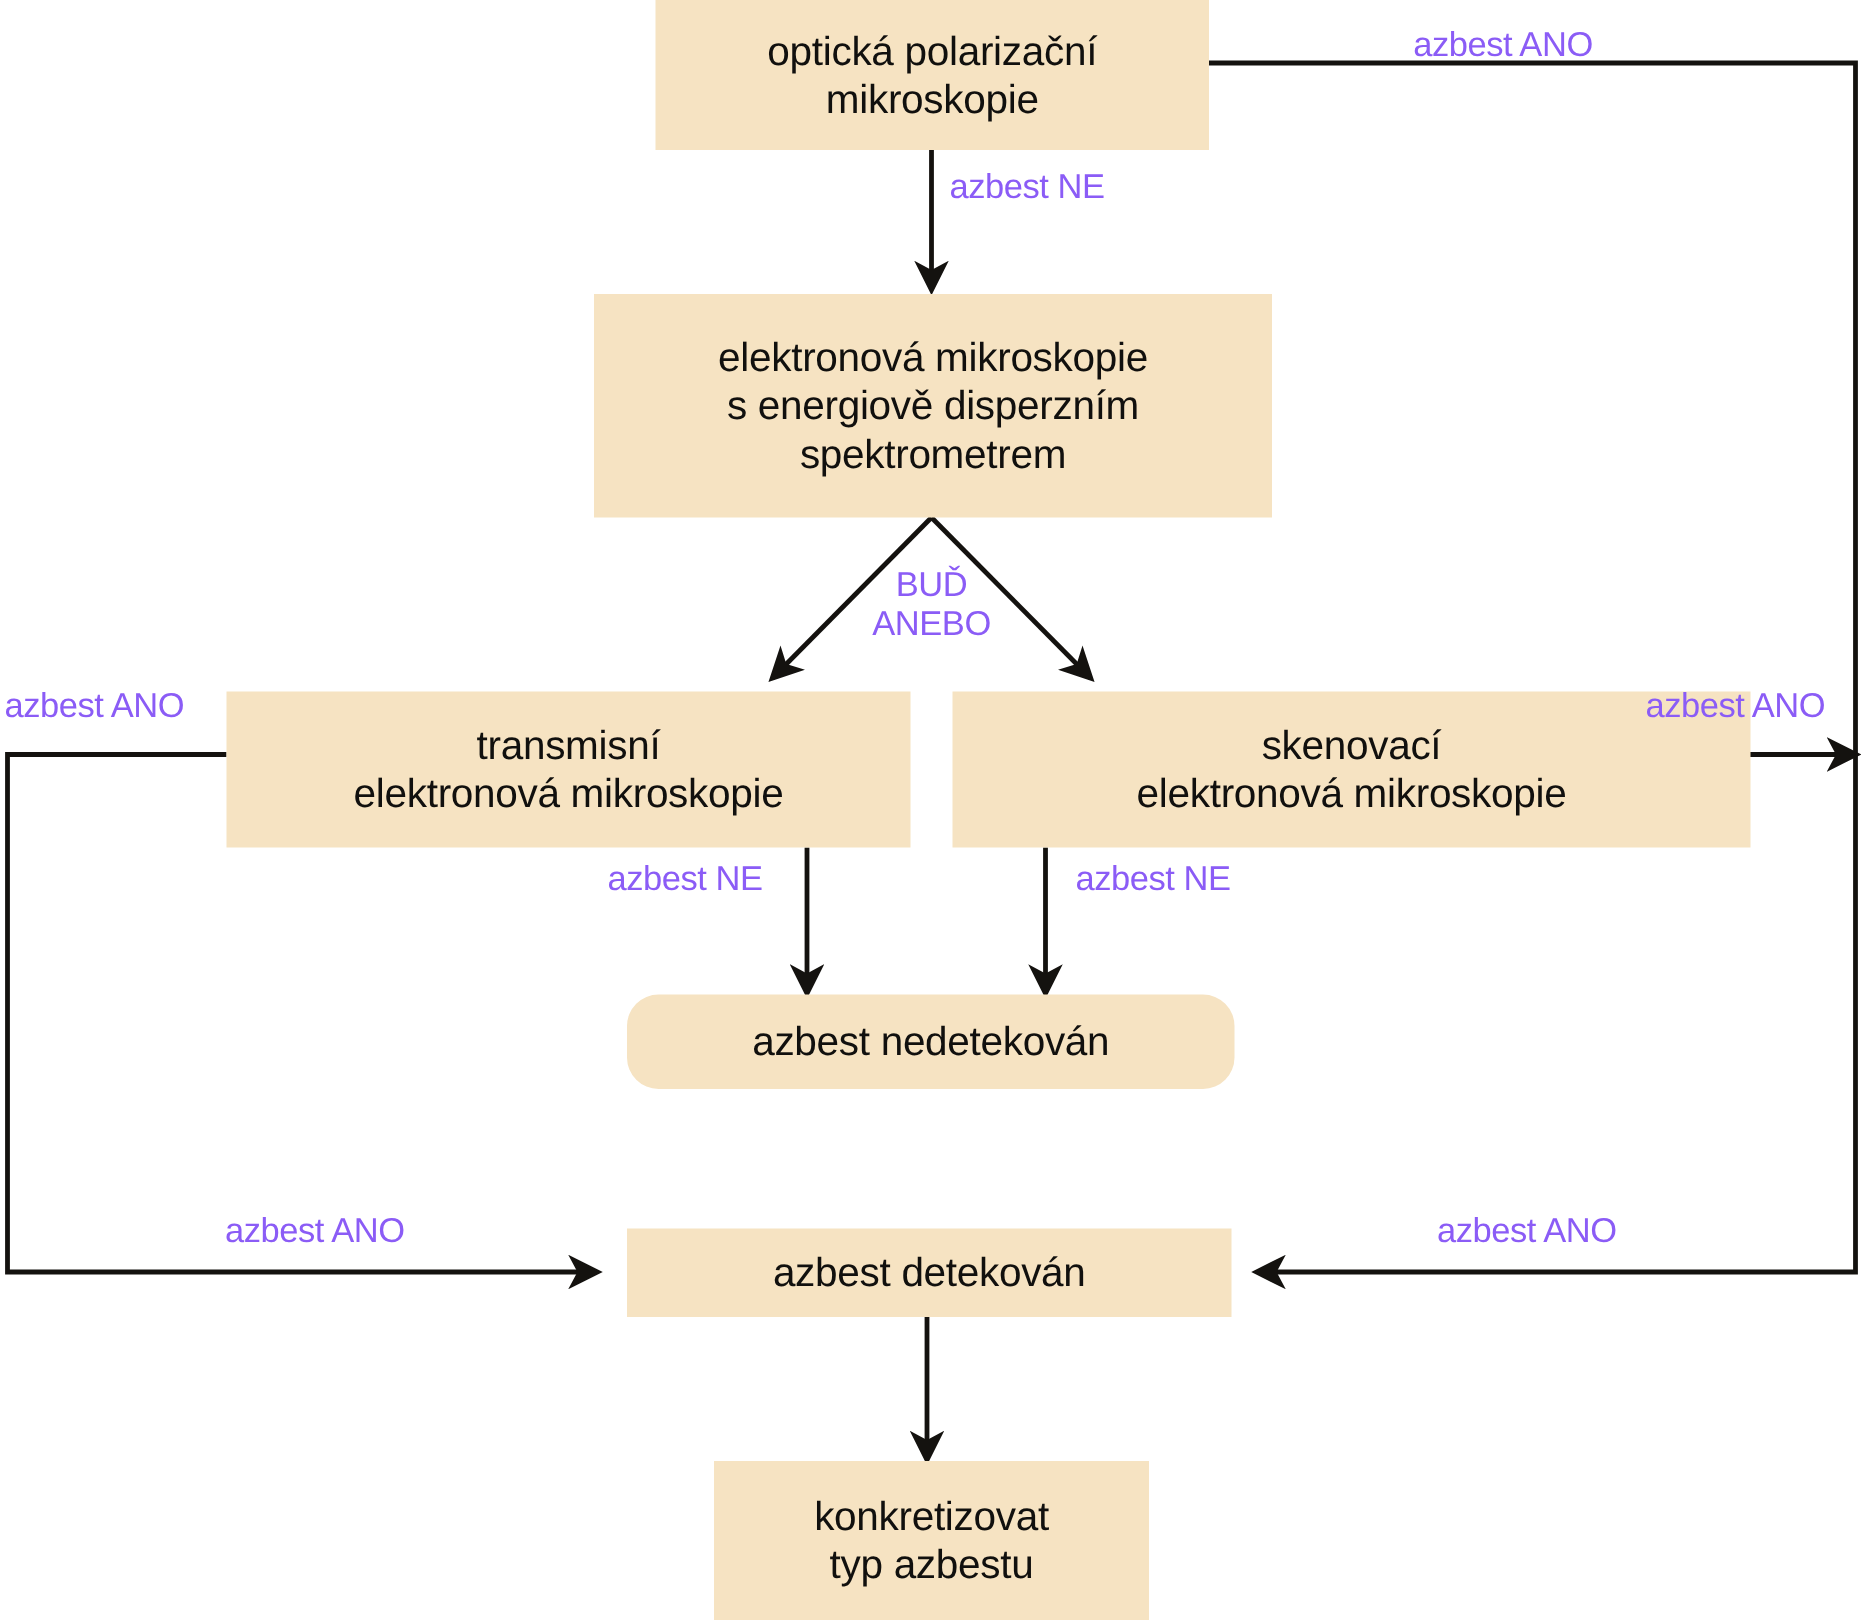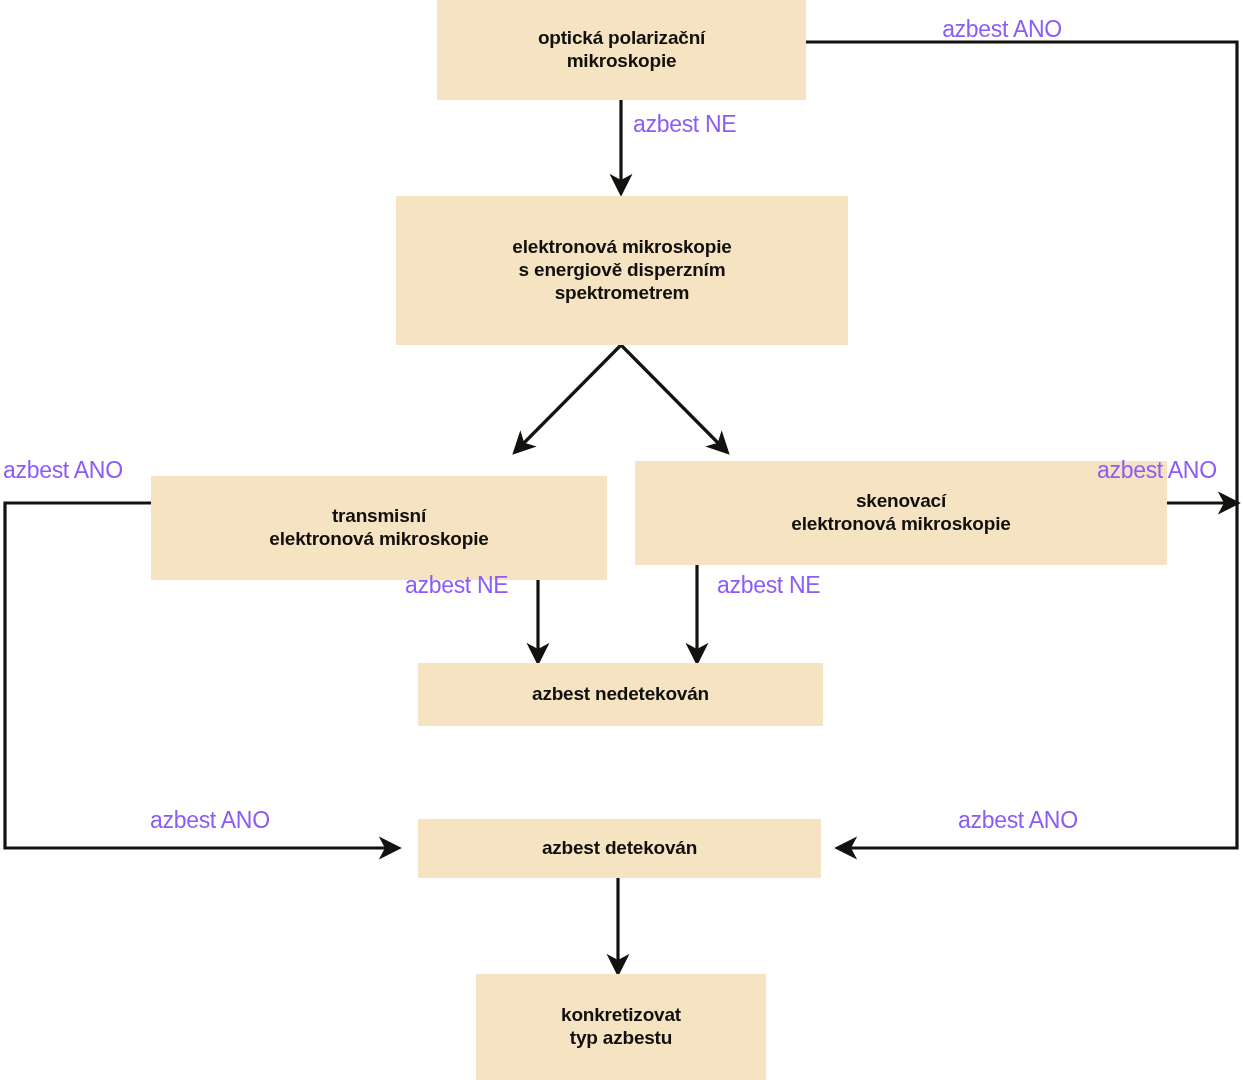--- a/index.html
+++ b/index.html
@@ -29,22 +29,22 @@
   .node-box {
     position: absolute;
     box-sizing: border-box;
     background: #f6e3c2;
     display: flex;
     align-items: center;
     justify-content: center;
     text-align: center;
     color: #11100e;
     font-family: "Liberation Sans", sans-serif;
-    font-weight: bold;
-    font-size: 19px;
+    font-weight: normal;
+    font-size: 27px;
     line-height: 1.2;
     letter-spacing: -0.2px;
     white-space: pre-line;
     padding: 0 6px;
   }
   .edge-label {
     position: absolute;
     color: #8b5cf6;
     font-family: "Liberation Sans", sans-serif;
     font-weight: normal;
@@ -86,37 +86,39 @@
     <line x1="618" y1="877" x2="618" y2="973" stroke="#14120f" stroke-width="3.2" marker-end="url(#arrow)"></line>
   </svg>
 
   <div class="node-box" style="left:437px; top:0px; width:369px; height:100px;">optická polarizační
 mikroskopie</div>
 
   <div class="node-box" style="left:396px; top:196px; width:452px; height:149px;">elektronová mikroskopie
 s energiově disperzním
 spektrometrem</div>
 
-  <div class="node-box" style="left:151px; top:461px; width:456px; height:104px;margin-top:15px;">transmisní
+  <div class="node-box" style="left:151px; top:461px; width:456px; height:104px;">transmisní
 elektronová mikroskopie</div>
 
   <div class="node-box" style="left:635px; top:461px; width:532px; height:104px;">skenovací
 elektronová mikroskopie</div>
 
-  <div class="node-box" style="left:418px; top:663px; width:405px; height:63px;">azbest nedetekován</div>
+  <div class="node-box" style="left:418px; top:663px; width:405px; height:63px;border-radius:21px;">azbest nedetekován</div>
 
   <div class="node-box" style="left:476px; top:974px; width:290px; height:106px;">konkretizovat
 typ azbestu</div>
 
   <div class="node-box" style="left:418px; top:819px; width:403px; height:59px;">azbest detekován</div>
 
   <div class="edge-label" style="left:897px; top:17px; width:210px;">azbest ANO</div>
 
   <div class="edge-label" style="left:633px; top:112px; width:160px; text-align:left;">azbest NE</div>
 
+  <div class="edge-label" style="left:561px; top:377px; width:120px;">BUĎ
+ANEBO</div>
 
   <div class="edge-label" style="left:3px; top:458px; width:145px; text-align:left;">azbest ANO</div>
 
   <div class="edge-label" style="left:1097px; top:458px; width:146px; text-align:left;">azbest ANO</div>
 
   <div class="edge-label" style="left:405px; top:573px; width:126px; text-align:left;">azbest NE</div>
 
   <div class="edge-label" style="left:717px; top:573px; width:126px; text-align:left;">azbest NE</div>
 
   <div class="edge-label" style="left:150px; top:808px; width:135px; text-align:left;">azbest ANO</div>

